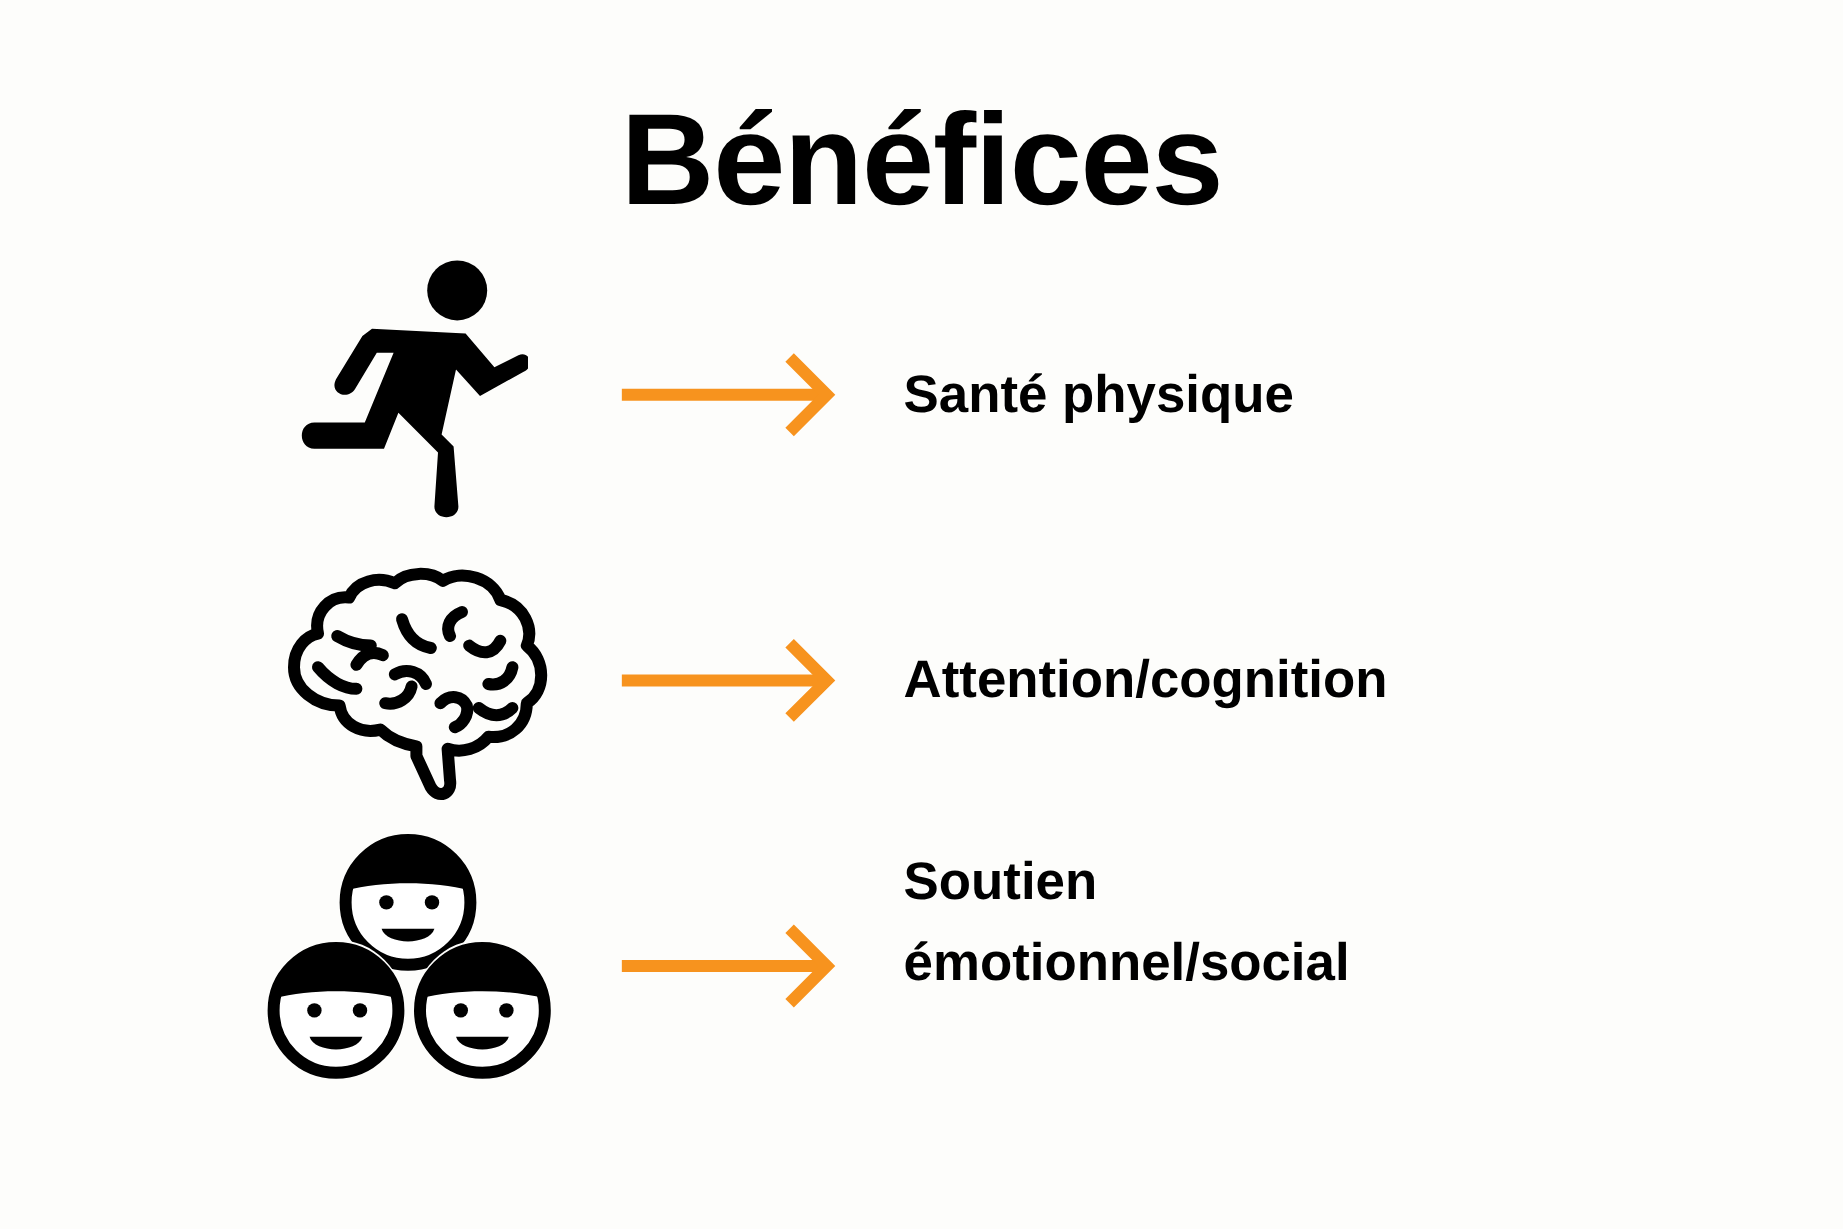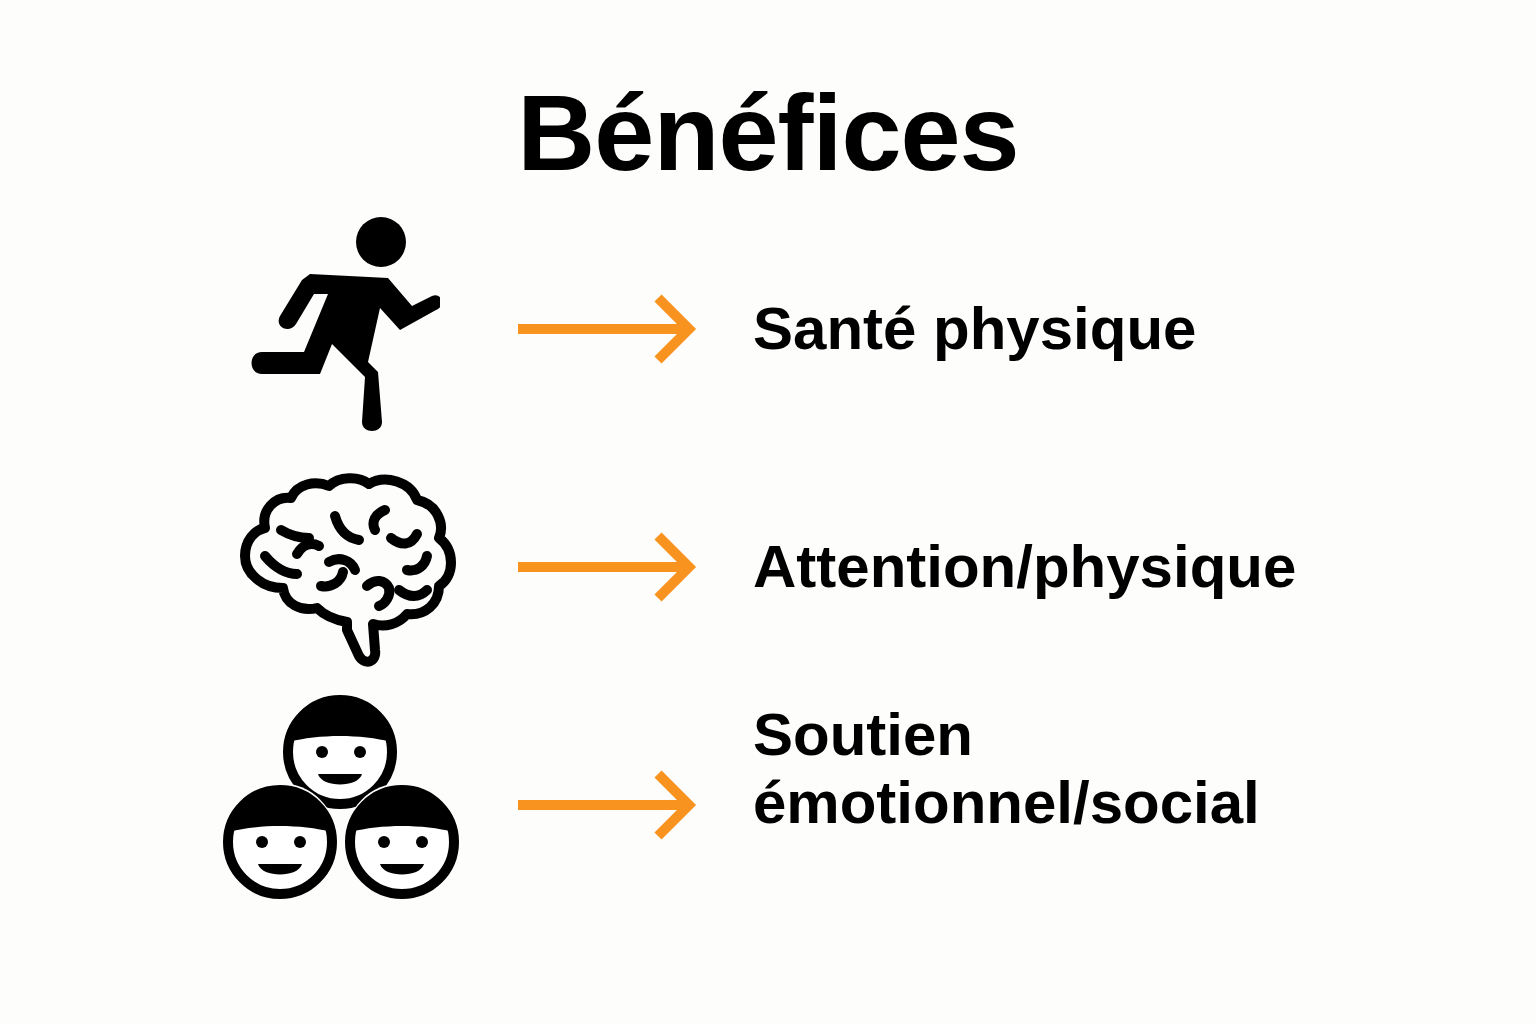--- a/index.html
+++ b/index.html
@@ -13,21 +13,21 @@
     .title {
       position: absolute; left: 0; top: 70px; width: 1536px;
       text-align: center; font-size: 108px; font-weight: bold;
       letter-spacing: -1px; padding-right: 13px;
     }
     .title span { display: inline-block; margin-left: 0px; }
     .icon { position: absolute; }
     .arrow { position: absolute; left: 518px; width: 180px; height: 80px; }
     .label {
       position: absolute; left: 753px;
-      font-size: 60px; font-weight: bold; line-height: 78px;
+      font-size: 44px; font-weight: bold; line-height: 78px;
       white-space: nowrap;
     }
   </style>
 </head>
 <body>
 
 <div class="title"><span>Bénéfices</span></div>
 
 <div>
   <svg class="icon" style="left:240px;top:212px" width="200" height="230" viewBox="0 0 200 230">
@@ -55,21 +55,21 @@
       <path d="M156 68 C166 76 176 76 182 64"></path>
       <path d="M132 116 C140 108 150 110 154 118 C156 126 150 134 144 136"></path>
       <path d="M172 100 C182 102 190 96 192 86"></path>
       <path d="M164 120 C174 128 184 128 192 120"></path>
     </g>
   </svg>
   <svg class="arrow" style="top:528px" viewBox="0 0 180 80">
     <line x1="0" y1="39" x2="170" y2="39" stroke="#f7931e" stroke-width="10"></line>
     <polyline points="140,8 171,39 140,70" fill="none" stroke="#f7931e" stroke-width="10"></polyline>
   </svg>
-  <div class="label" style="top:528px">Attention/physique</div>
+  <div class="label" style="top:528px">Attention/cognition</div>
 </div>
 
 <div>
   <svg class="icon" style="left:222px;top:690px" width="240" height="215" viewBox="0 0 240 215">
     <defs>
       <g id="face">
         <circle cx="0" cy="0" r="52" fill="#fff" stroke="#000" stroke-width="10"></circle>
         <path d="M-52 -2 A52 52 0 0 1 52 -2 L52 -14 C20 -20 -20 -20 -52 -12 Z" fill="#000"></path>
         <path d="M-52 -10 C-40 -60 40 -60 52 -10 C20 -18 -20 -18 -52 -10 Z" fill="#000"></path>
         <circle cx="-18" cy="0" r="6" fill="#000"></circle>

